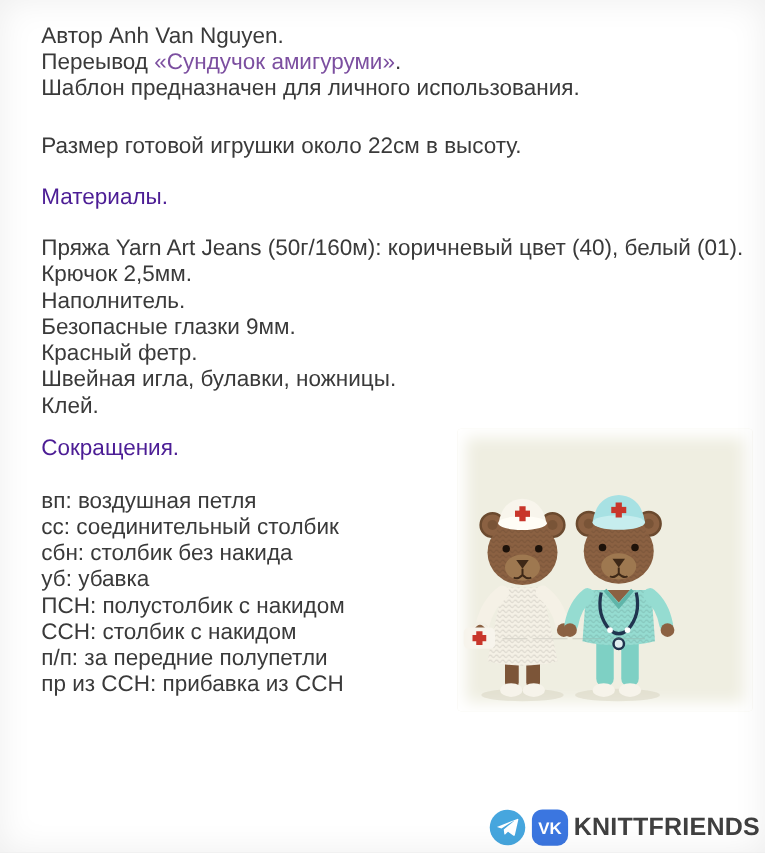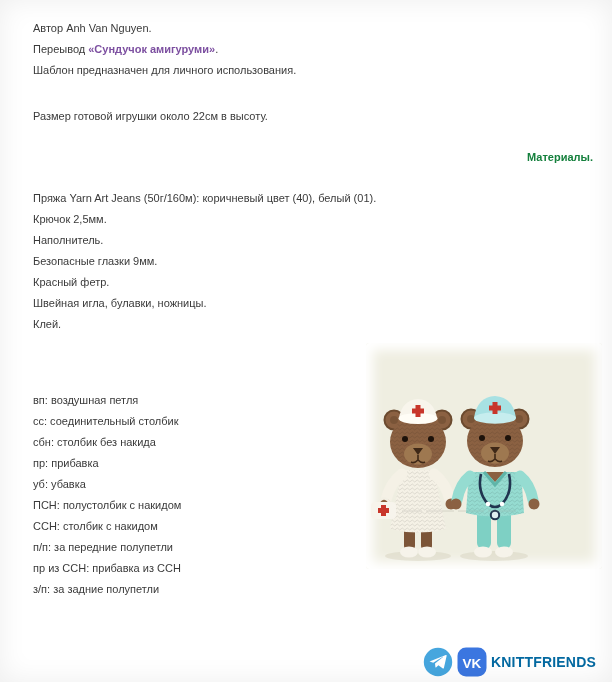--- a/index.html
+++ b/index.html
@@ -5,35 +5,35 @@
   html,body{margin:0;padding:0;background:#e9e9e9;}
   .page{
     position:relative;width:612px;height:682px;background:#ffffff;
     overflow:hidden;font-family:"Liberation Sans",sans-serif;color:#3a3a3a;
   }
   .page::after{
     content:"";position:absolute;inset:0;pointer-events:none;
     box-shadow:inset 0 0 28px rgba(0,0,0,.07);
   }
   .doc{position:absolute;left:33px;top:18px;width:560px;}
-  .line{font-size:11px;line-height:21px;white-space:nowrap;color:#3a3a3a;}
-  .heading{font-weight:bold;color:#15803d;text-align:right;}
-  .purple{color:#7c4fa0;font-weight:bold;}
+  .line{font-size:18px;line-height:21px;white-space:nowrap;color:#3a3a3a;}
+  .heading{font-weight:normal;color:#4c1d95;}
+  .purple{color:#7c4fa0;font-weight:normal;}
   .gap21{height:21px}.gap25{height:25px}.gap20{height:20px}.gap13{height:13px}
   .photo{
     position:absolute;left:366px;top:343px;width:236px;height:226px;
     background:#efeee1;border-radius:3px;
     box-shadow:inset 0 0 12px 7px #ffffff;
   }
   .footer{
     position:absolute;right:0px;bottom:4px;height:32px;
-    display:flex;align-items:center;gap:4px;padding-right:16px;
+    display:flex;align-items:center;gap:4px;padding-right:4px;
   }
   .brand{
-    font-size:14px;font-weight:bold;color:#0369a1;letter-spacing:.2px;
+    font-size:20px;font-weight:bold;color:#404040;letter-spacing:.2px;
     line-height:32px;white-space:nowrap;
   }
   .icon-btn{width:30px;height:30px;display:block;cursor:pointer;}
 </style>
 </head>
 <body>
 
 <div class="page">
 
   <div class="doc">
@@ -54,27 +54,25 @@
         <div class="line">Швейная игла, булавки, ножницы.</div>
         <div class="line">Клей.</div>
       </div>
     <div class="gap13"></div>
     <div class="line heading">Сокращения.</div>
     <div class="gap21"></div>
     <div>
         <div class="line">вп: воздушная петля</div>
         <div class="line">сс: соединительный столбик</div>
         <div class="line">сбн: столбик без накида</div>
-        <div class="line">пр: прибавка</div>
         <div class="line">уб: убавка</div>
         <div class="line">ПСН: полустолбик с накидом</div>
         <div class="line">ССН: столбик с накидом</div>
         <div class="line">п/п: за передние полупетли</div>
         <div class="line">пр из ССН: прибавка из ССН</div>
-        <div class="line">з/п: за задние полупетли</div>
       </div>
   </div>
 
   <div class="photo">
     <svg width="236" height="226" viewBox="0 0 236 226">
       <defs>
         <pattern id="knit" width="5" height="4" patternUnits="userSpaceOnUse">
           <path d="M0 2 Q1.25 0 2.5 2 Q3.75 4 5 2" stroke="#000" stroke-width="0.8" fill="none" opacity="0.12"></path>
         </pattern>
       </defs>

